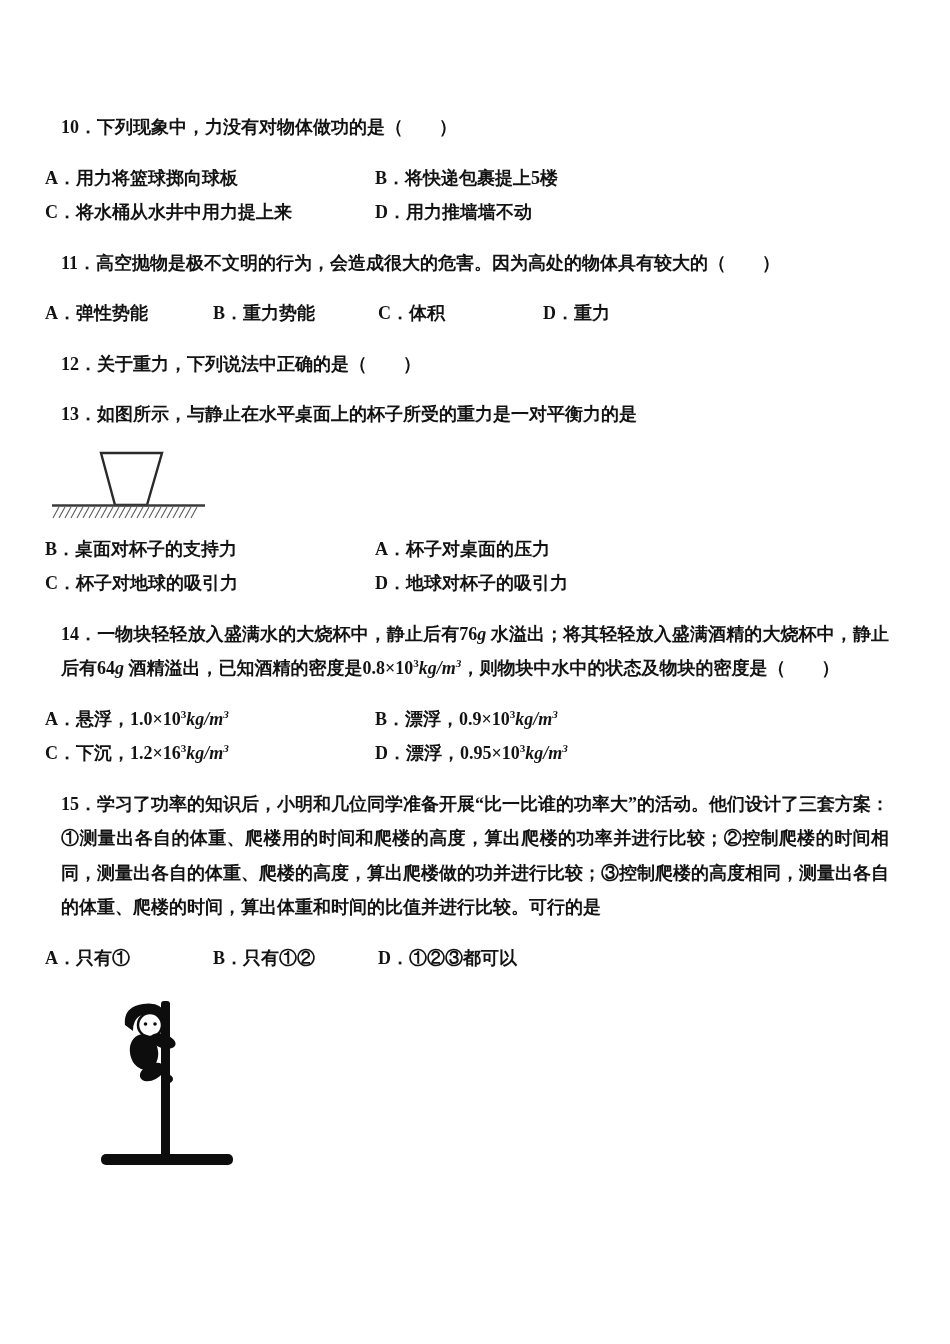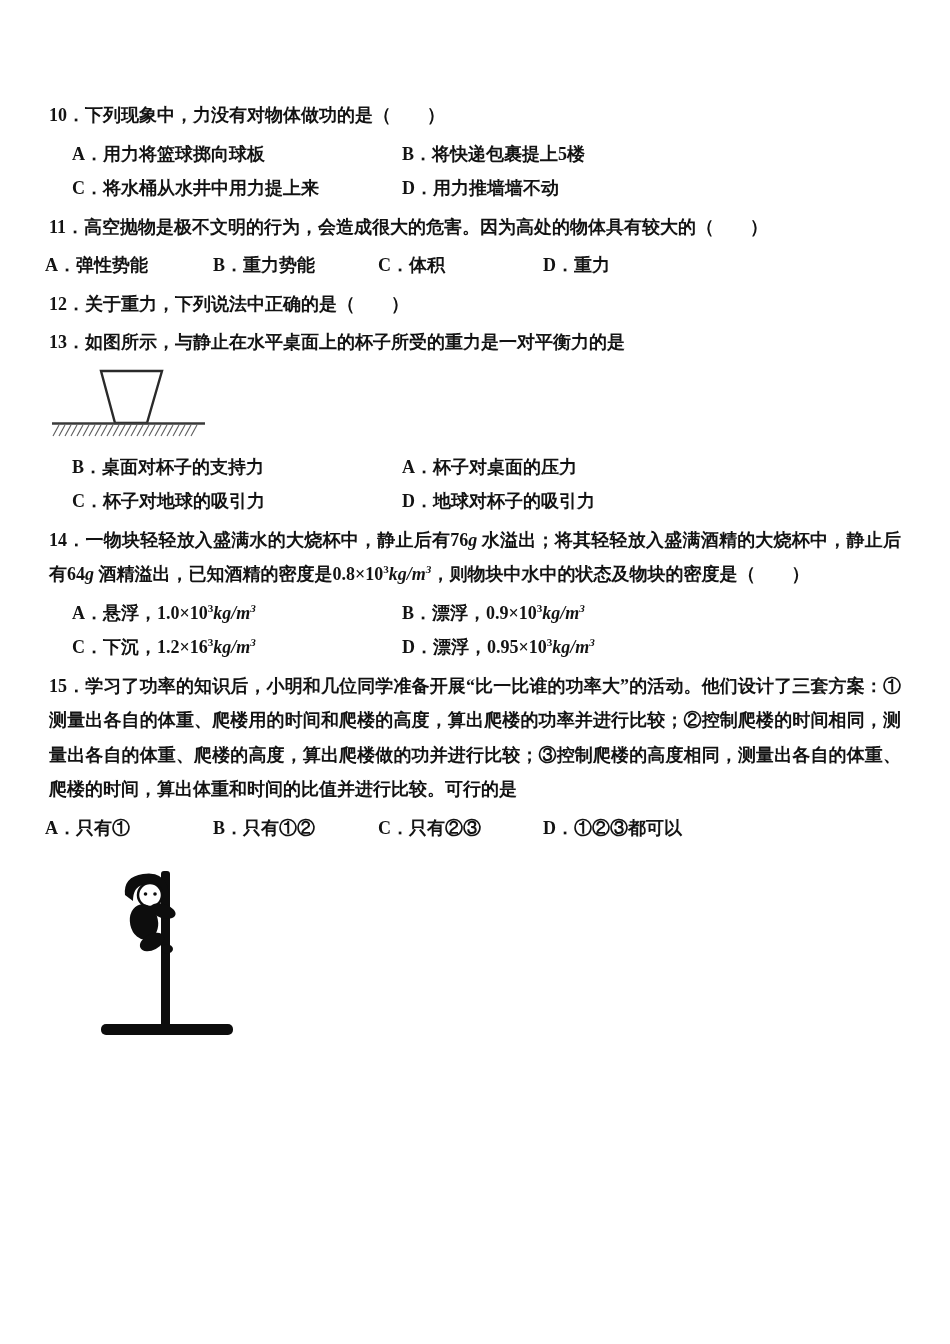--- a/index.html
+++ b/index.html
@@ -9,29 +9,29 @@
     background: #ffffff;
     color: #131313;
     font-family: "Liberation Serif", "DejaVu Serif", serif;
     font-weight: 700;
     font-size: 18px;
     box-sizing: border-box;
     padding: 94px 45px 0 45px;
     overflow: hidden;
   }
   .stem {
-    margin: 4px;
+    margin: 16px;
     line-height: 34.5px;
     text-align: justify;
   }
   .opts {
     display: grid;
     line-height: 34.5px;
   }
-  .cols2 { grid-template-columns: 330px 1fr; margin-left: 27px; }
+  .cols2 { grid-template-columns: 330px 1fr; }
   .cols4 { grid-template-columns: 168px 165px 165px 1fr; }
   .stacked { grid-template-columns: 1fr; }
   .opt { white-space: nowrap; }
   .seg-i { font-style: italic; }
   .seg-sup { vertical-align: super; font-size: 62%; line-height: 0; }
   .seg-i-sup { font-style: italic; vertical-align: super; font-size: 62%; line-height: 0; }
   .seg-sub { vertical-align: sub; font-size: 62%; line-height: 0; }
   .figure-cup {
     margin: 6px 0 10px 3px;
     height: 74px;
@@ -124,21 +124,20 @@
       <span class="opt"><span>C．下沉，1.2×16</span><span class="seg-sup">3</span><span class="seg-i">kg/m</span><span class="seg-i-sup">3</span></span>
       <span class="opt"><span>D．漂浮，0.95×10</span><span class="seg-sup">3</span><span class="seg-i">kg/m</span><span class="seg-i-sup">3</span></span>
     </div>
   </section>
 
   <section>
     <p class="stem">15．学习了功率的知识后，小明和几位同学准备开展“比一比谁的功率大”的活动。他们设计了三套方案：①测量出各自的体重、爬楼用的时间和爬楼的高度，算出爬楼的功率并进行比较；②控制爬楼的时间相同，测量出各自的体重、爬楼的高度，算出爬楼做的功并进行比较；③控制爬楼的高度相同，测量出各自的体重、爬楼的时间，算出体重和时间的比值并进行比较。可行的是</p>
     <div class="opts cols4">
       <span class="opt">A．只有①</span>
       <span class="opt">B．只有①②</span>
-      <span class="opt">C．只有②③</span>
       <span class="opt">D．①②③都可以</span>
     </div>
   </section>
 
   <section>
     <div class="figure-pole">
       <svg width="140" height="170" viewBox="0 0 140 170">
 
         <rect x="64" y="2" width="9" height="160" rx="3" fill="#0d0d0d"></rect>
 

